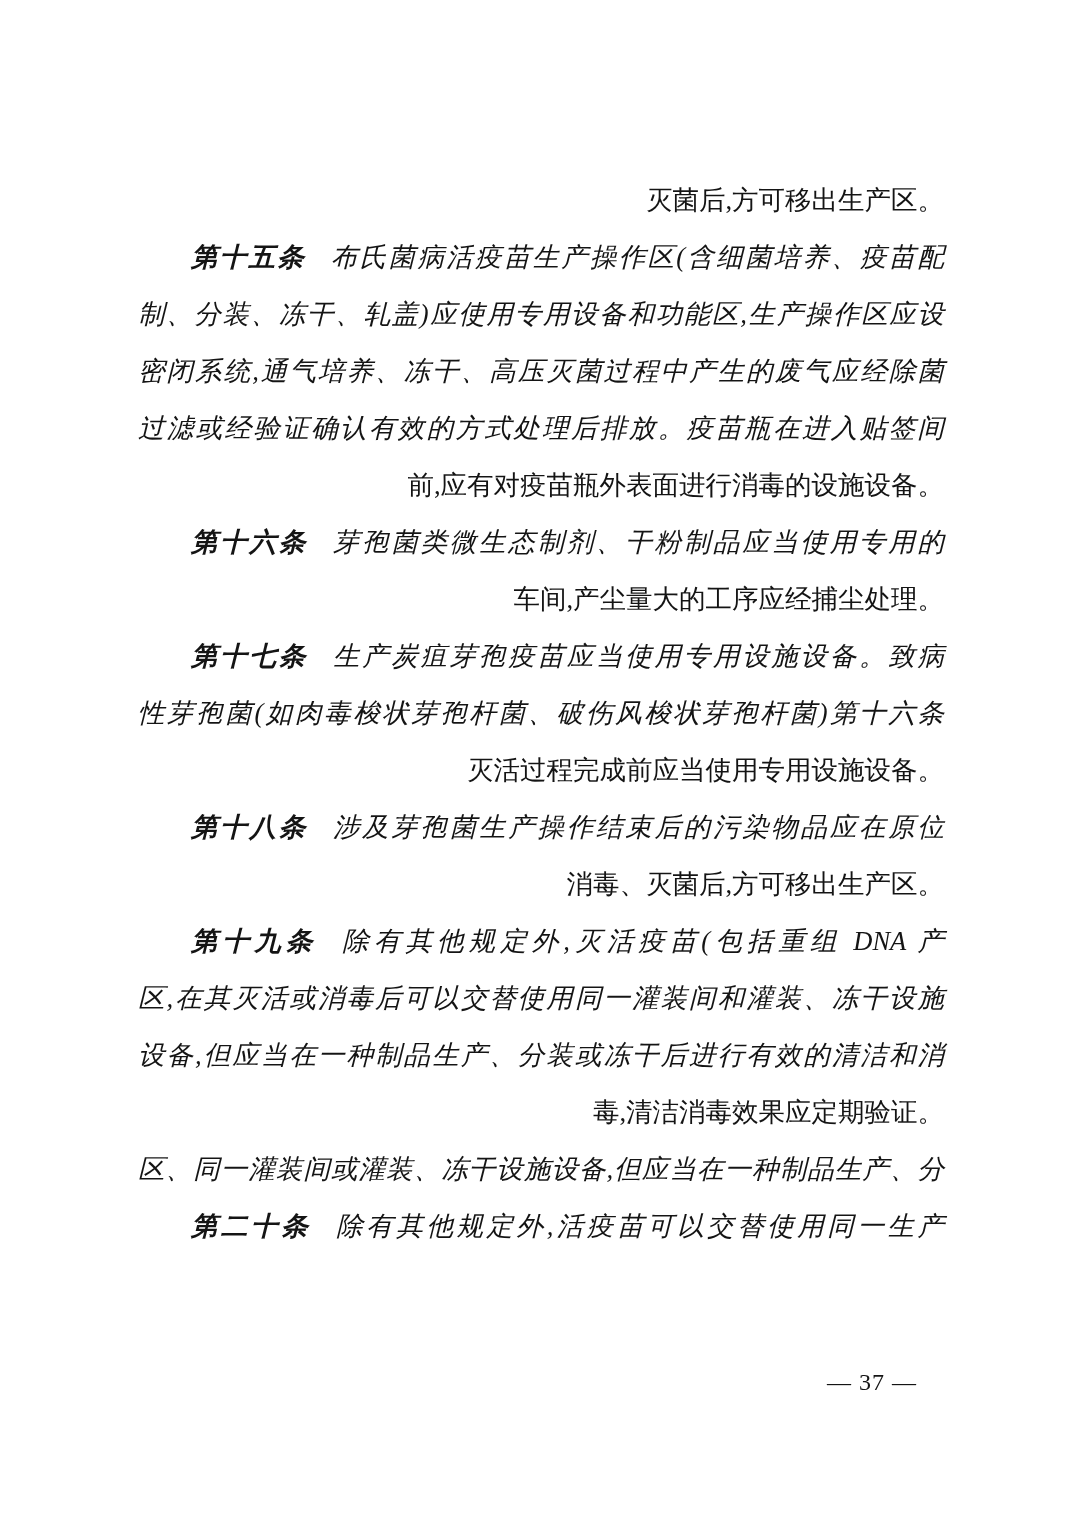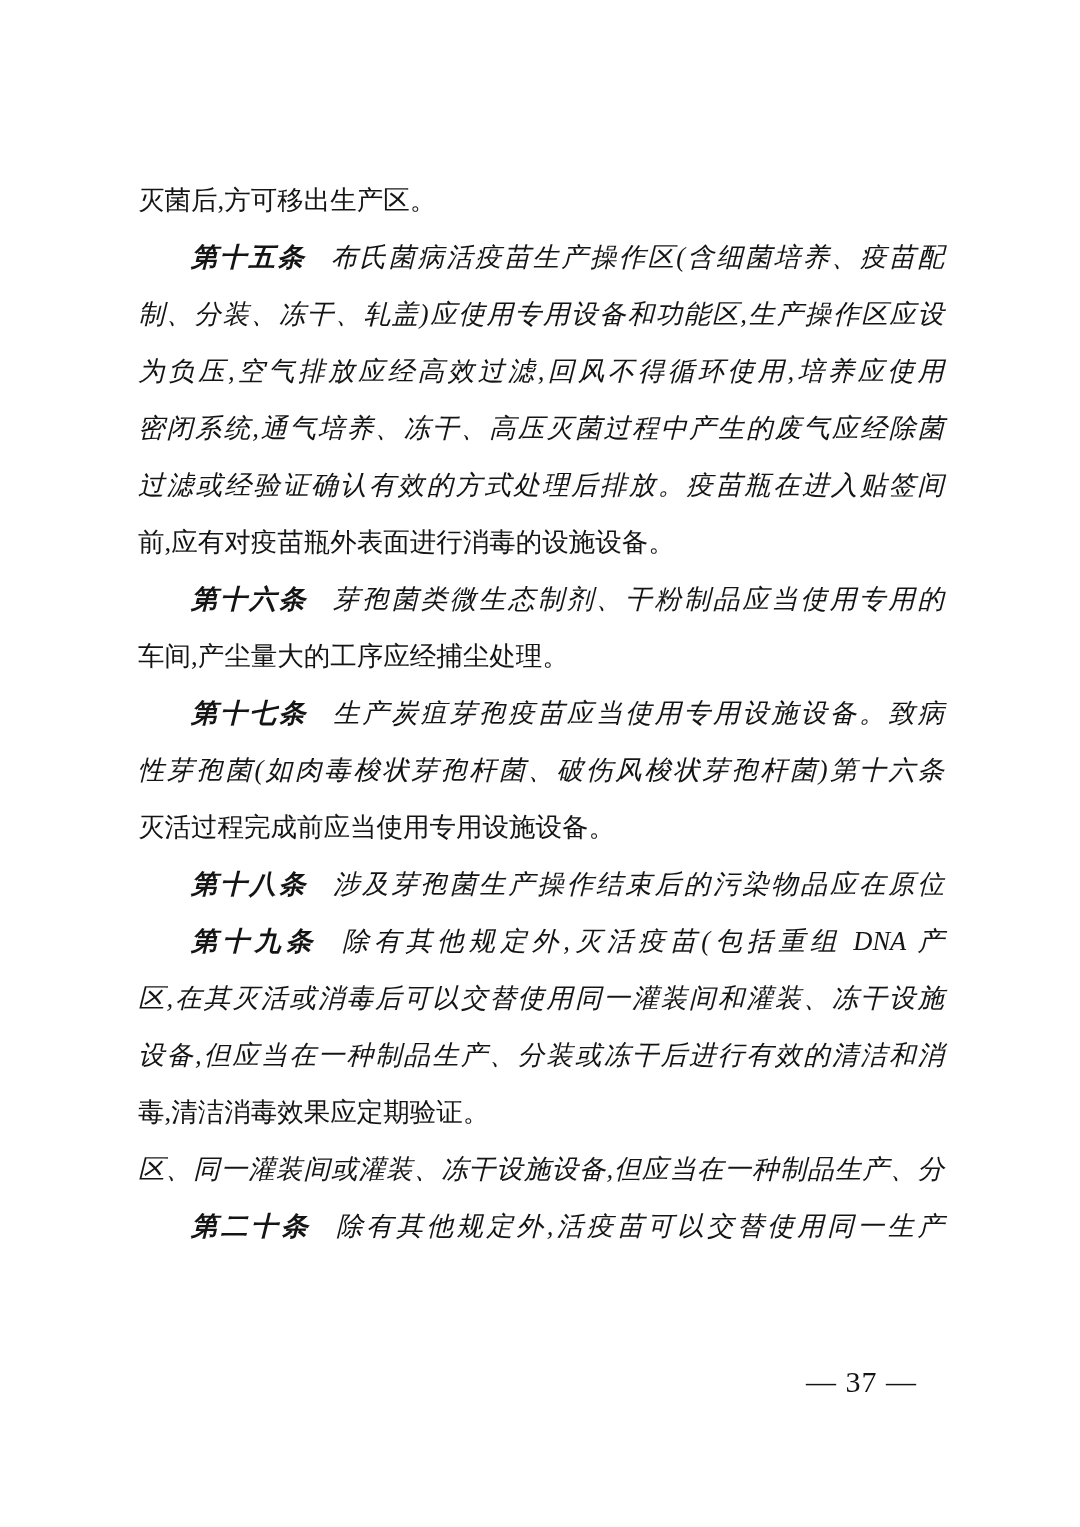--- a/index.html
+++ b/index.html
@@ -18,80 +18,80 @@
   .content {
     position: absolute;
     left: 138px;
     top: 172px;
     width: 806px;
   }
   .line {
     font-size: 26.5px;
     height: 57px;
     line-height: 57px;
-    text-align: left;
+    text-align: right;
     overflow: visible;
   }
   .line.justify {
     text-align: justify;
     text-align-last: justify;
     text-justify: inter-character;
     font-style: italic;
   }
   .line.indent {
     text-indent: 53px;
   }
   .head {
     font-weight: 700;
     font-family: "Liberation Sans", "DejaVu Sans", sans-serif;
     margin-right: 25px;
   }
   .footer {
     position: absolute;
     top: 1362px;
     right: 163px;
-    font-size: 30px;
+    font-size: 24px;
     line-height: 40px;
     letter-spacing: 1px;
     color: #141414;
   }
 </style>
 </head>
 <body>
 
 <div class="page">
 
   <main class="content">
 
     <div class="line"><span>灭菌后,方可移出生产区。</span></div>
 
     <div class="line justify indent"><span class="head">第十五条</span><span>布氏菌病活疫苗生产操作区(含细菌培养、疫苗配</span></div>
 
     <div class="line justify"><span>制、分装、冻干、轧盖)应使用专用设备和功能区,生产操作区应设</span></div>
 
-    <div class="line justify"><span>为负压,空气排放应经高效过滤,回风不得循环使用,培养应使用</span></div>
 
     <div class="line justify"><span>密闭系统,通气培养、冻干、高压灭菌过程中产生的废气应经除菌</span></div>
 
     <div class="line justify"><span>过滤或经验证确认有效的方式处理后排放。疫苗瓶在进入贴签间</span></div>
 
     <div class="line"><span>前,应有对疫苗瓶外表面进行消毒的设施设备。</span></div>
 
     <div class="line justify indent"><span class="head">第十六条</span><span>芽孢菌类微生态制剂、干粉制品应当使用专用的</span></div>
 
     <div class="line"><span>车间,产尘量大的工序应经捕尘处理。</span></div>
 
     <div class="line justify indent"><span class="head">第十七条</span><span>生产炭疽芽孢疫苗应当使用专用设施设备。致病</span></div>
 
     <div class="line justify"><span>性芽孢菌(如肉毒梭状芽孢杆菌、破伤风梭状芽孢杆菌)第十六条</span></div>
 
     <div class="line"><span>灭活过程完成前应当使用专用设施设备。</span></div>
 
     <div class="line justify indent"><span class="head">第十八条</span><span>涉及芽孢菌生产操作结束后的污染物品应在原位</span></div>
 
+    <div class="line"><span>消毒、灭菌后,方可移出生产区。</span></div>
 
     <div class="line justify indent"><span class="head">第十九条</span><span>除有其他规定外,灭活疫苗(包括重组 DNA 产</span></div>
 
 
     <div class="line justify"><span>区,在其灭活或消毒后可以交替使用同一灌装间和灌装、冻干设施</span></div>
 
     <div class="line justify"><span>设备,但应当在一种制品生产、分装或冻干后进行有效的清洁和消</span></div>
 
     <div class="line"><span>毒,清洁消毒效果应定期验证。</span></div>
 

